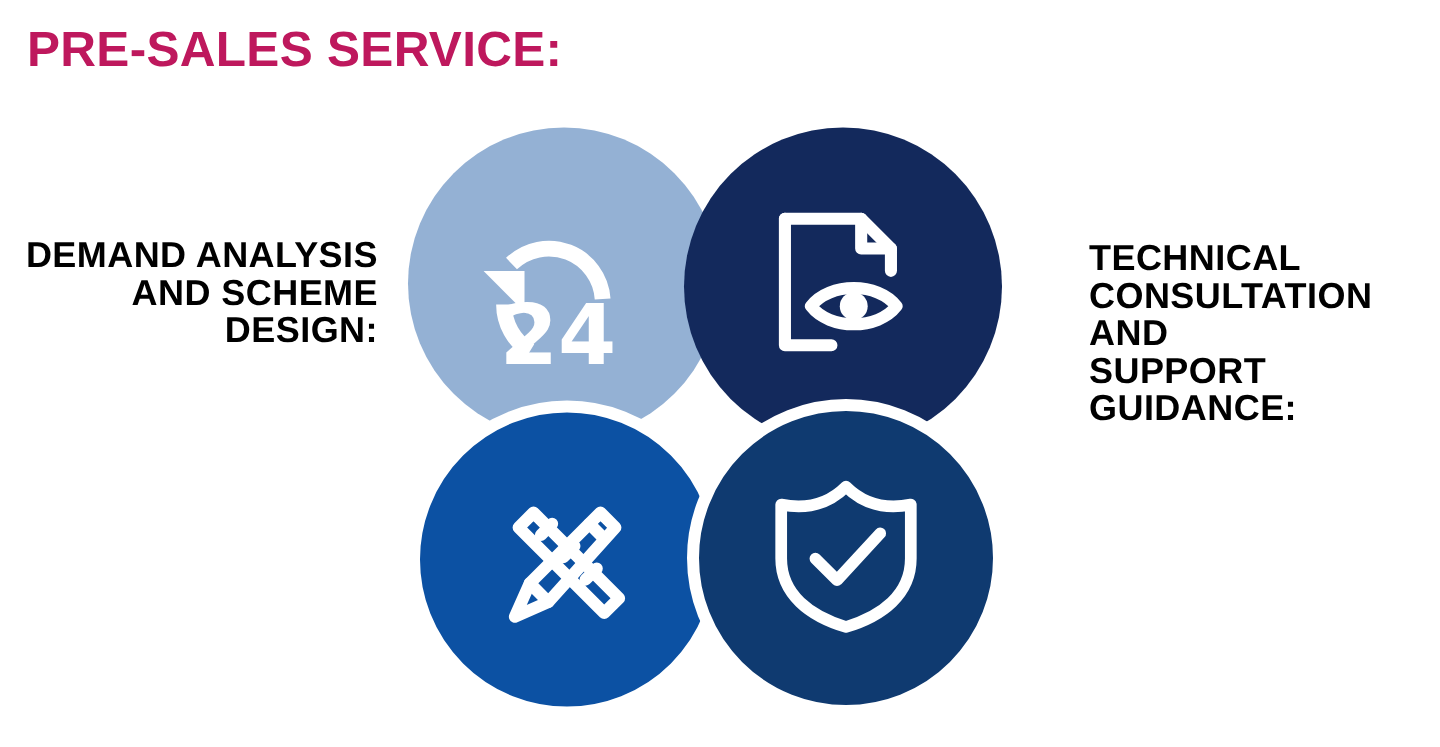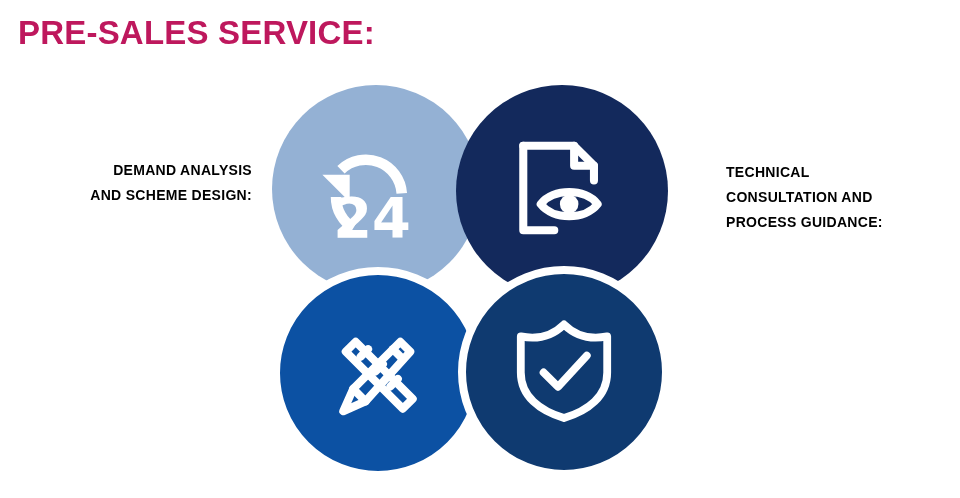--- a/index.html
+++ b/index.html
@@ -89,21 +89,21 @@
   }
 
   .icon-wrap {
     position: absolute;
     display: flex;
     align-items: center;
     justify-content: center;
     pointer-events: none;
   }
   #icon-clock24 {
-    left: 42px; top: 53px; width: 124px; height: 124px; z-index: 6;
+    left: 42px; top: 59px; width: 124px; height: 124px; z-index: 6;
   }
   #icon-doc-eye {
     left: 228px; top: 44px; width: 124px; height: 124px; z-index: 6;
   }
   #icon-pen-ruler {
     left: 48px; top: 230px; width: 124px; height: 124px; z-index: 6;
   }
   #icon-shield-check {
     left: 236px; top: 228px; width: 120px; height: 120px; z-index: 6;
   }
@@ -111,21 +111,21 @@
   .num24 {
     font-family: "DejaVu Sans", sans-serif;
     font-weight: 700;
     font-size: 45px;
     fill: #ffffff;
   }
 
   
   .label {
     position: absolute;
-    font-size: 14px;
+    font-size: 24px;
     font-weight: 700;
     line-height: 25px;
     letter-spacing: 0.3px;
     color: #000000;
     white-space: pre-line;
   }
   #label-demand {
     left: 0px;
     top: 158px;
     width: 252px;
@@ -215,17 +215,17 @@
       </svg>
     </div>
 
   </div>
 
   <div class="label" id="label-demand">DEMAND ANALYSIS
 AND SCHEME DESIGN:</div>
 
   <div class="label" id="label-technical">TECHNICAL
 CONSULTATION AND
-PROCESS GUIDANCE:</div>
+SUPPORT GUIDANCE:</div>
 
 
 
 </div>
 
 </body></html>

